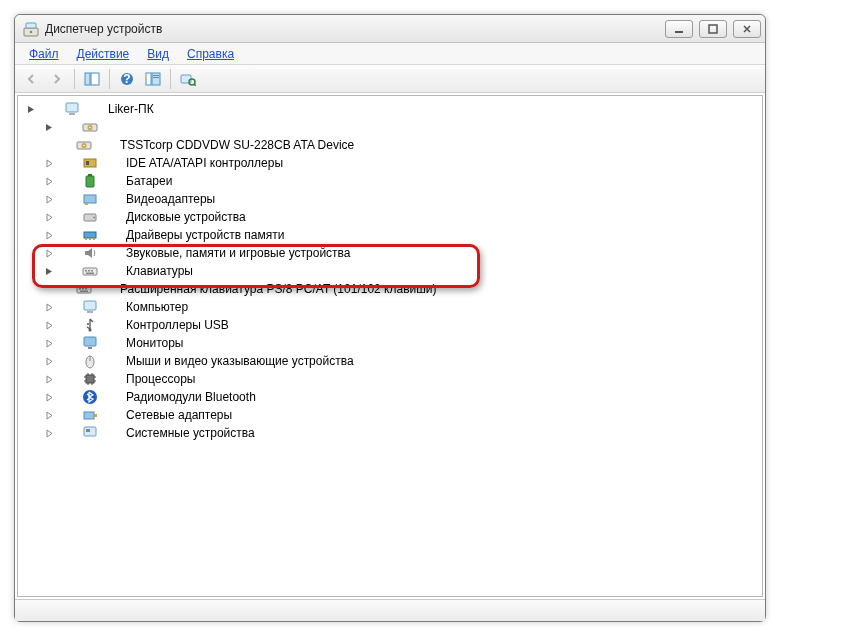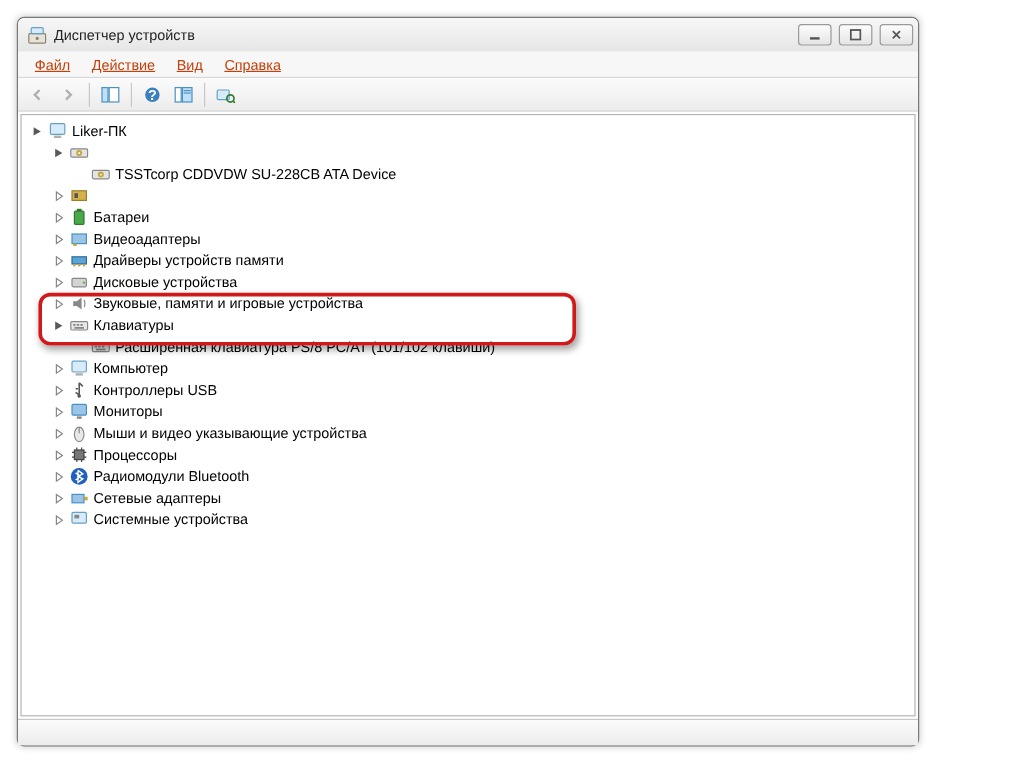--- a/index.html
+++ b/index.html
@@ -8,32 +8,32 @@
 .window { width: 752px; height: 608px; margin: 14px 0 0 14px; border: 1px solid #7a7a7a; border-radius: 6px; background: #fff; display: flex; flex-direction: column; box-shadow: 0 0 6px rgba(0,0,0,.2); }
 
 .titlebar { height: 28px; background: linear-gradient(#f7f7f7,#e6e6e6); border-bottom: 1px solid #c0c0c0; display: flex; align-items: center; padding: 0 4px 0 8px; border-radius: 6px 6px 0 0; }
 .titlebar .ticon { width: 16px; height: 16px; margin-right: 6px; }
 .titlebar .title { flex: 1; color: #222; }
 .winbtns { display: flex; gap: 6px; }
 .winbtn { width: 28px; height: 18px; border: 1px solid #9a9a9a; border-radius: 3px; background: linear-gradient(#fdfdfd,#e4e4e4); display: flex; align-items: center; justify-content: center; cursor: default; }
 .winbtn svg { width: 10px; height: 10px; }
 
 .menubar { height: 22px; display: flex; align-items: center; padding: 0 6px; gap: 2px; border-bottom: 1px solid #d8d8d8; background: #f7f7f7; }
-.menuitem { padding: 2px 8px; color: #c2410c; cursor: default; }
+.menuitem { padding: 2px 8px; color: #1d4ed8; cursor: default; }
 .menuitem u { text-decoration: underline; }
 
 .toolbar { height: 28px; display: flex; align-items: center; padding: 0 4px; gap: 2px; border-bottom: 1px solid #d0d0d0; background: linear-gradient(#fbfbfb,#ececec); }
 .tbtn { width: 24px; height: 22px; border: 1px solid transparent; display: flex; align-items: center; justify-content: center; }
 .tsep { width: 1px; height: 20px; background: #c8c8c8; margin: 0 3px; }
 
 .content { flex: 1; margin: 2px; border: 1px solid #b5b5b5; background: #fff; overflow: auto; position: relative; padding: 4px 0; }
 .statusbar { height: 22px; border-top: 1px solid #c8c8c8; background: linear-gradient(#fbfbfb,#ececec); }
 
 .tree { list-style: none; }
-.node { display: flex; align-items: center; height: 18px; line-height: 18px; white-space: nowrap; }
+.node { display: flex; align-items: center; height: 18px; line-height: 18px; white-space: nowrap; gap: 24px; }
 .expander { width: 14px; height: 14px; display: flex; align-items: center; justify-content: center; margin-right: 2px; }
 .exp-svg { width: 9px; height: 9px; }
 .nicon { width: 16px; height: 16px; margin-right: 4px; flex-shrink: 0; }
 .nlabel { color: #000; cursor: default; }
 
 .highlight-box { position: absolute; border: 3px solid #d11919; border-radius: 10px; box-shadow: 2px 3px 6px rgba(0,0,0,.35); pointer-events: none; }
 </style>
 </head>
 <body>
 
@@ -154,20 +154,21 @@
       <li class="node" style="padding-left:24px">
         <span class="expander">
             <svg class="exp-svg" viewBox="0 0 9 9">
               <path d="M2 1 L7 4.5 L2 8 Z" fill="none" stroke="#888"></path>
             </svg>
           </span>
         <svg class="nicon" viewBox="0 0 16 16">
             <rect x="2" y="4" width="12" height="8" fill="#d6b24a" stroke="#9b7e2a"></rect>
             <rect x="4" y="6" width="3" height="4" fill="#555"></rect>
           </svg>
+        <span class="nlabel">IDE ATA/ATAPI контроллеры</span>
       </li>
 
       <li class="node" style="padding-left:24px">
         <span class="expander">
             <svg class="exp-svg" viewBox="0 0 9 9">
               <path d="M2 1 L7 4.5 L2 8 Z" fill="none" stroke="#888"></path>
             </svg>
           </span>
         <svg class="nicon" viewBox="0 0 16 16">
             <rect x="4" y="3" width="8" height="11" rx="1" fill="#4aa84a" stroke="#2d7a2d"></rect>
@@ -180,48 +181,48 @@
         <span class="expander">
             <svg class="exp-svg" viewBox="0 0 9 9">
               <path d="M2 1 L7 4.5 L2 8 Z" fill="none" stroke="#888"></path>
             </svg>
           </span>
         <svg class="nicon" viewBox="0 0 16 16">
             <rect x="2" y="4" width="12" height="8" fill="#9bc5e6" stroke="#4a90c2"></rect>
             <rect x="3" y="12" width="3" height="2" fill="#c7a83f"></rect>
           </svg>
         <span class="nlabel">Видеоадаптеры</span>
+      </li>
+
+      <li class="node" style="padding-left:24px">
+        <span class="expander">
+            <svg class="exp-svg" viewBox="0 0 9 9">
+              <path d="M2 1 L7 4.5 L2 8 Z" fill="none" stroke="#888"></path>
+            </svg>
+          </span>
+        <svg class="nicon" viewBox="0 0 16 16">
+            <rect x="2" y="5" width="12" height="7" rx="1" fill="#d4d4d4" stroke="#888"></rect>
+            <circle cx="12" cy="8.5" r="1" fill="#6fae4a"></circle>
+          </svg>
+        <span class="nlabel">Дисковые устройства</span>
       </li>
 
       <li class="node" style="padding-left:24px">
         <span class="expander">
             <svg class="exp-svg" viewBox="0 0 9 9">
               <path d="M2 1 L7 4.5 L2 8 Z" fill="none" stroke="#888"></path>
             </svg>
           </span>
         <svg class="nicon" viewBox="0 0 16 16">
             <rect x="2" y="5" width="12" height="6" fill="#5aa5d6" stroke="#2d6a9b"></rect>
             <rect x="3" y="11" width="2" height="2" fill="#c7a83f"></rect>
             <rect x="7" y="11" width="2" height="2" fill="#c7a83f"></rect>
             <rect x="11" y="11" width="2" height="2" fill="#c7a83f"></rect>
           </svg>
         <span class="nlabel">Драйверы устройств памяти</span>
-      </li>
-
-      <li class="node" style="padding-left:24px">
-        <span class="expander">
-            <svg class="exp-svg" viewBox="0 0 9 9">
-              <path d="M2 1 L7 4.5 L2 8 Z" fill="none" stroke="#888"></path>
-            </svg>
-          </span>
-        <svg class="nicon" viewBox="0 0 16 16">
-            <rect x="2" y="5" width="12" height="7" rx="1" fill="#d4d4d4" stroke="#888"></rect>
-            <circle cx="12" cy="8.5" r="1" fill="#6fae4a"></circle>
-          </svg>
-        <span class="nlabel">Дисковые устройства</span>
       </li>
 
       <li class="node" style="padding-left:24px">
         <span class="expander">
             <svg class="exp-svg" viewBox="0 0 9 9">
               <path d="M2 1 L7 4.5 L2 8 Z" fill="none" stroke="#888"></path>
             </svg>
           </span>
         <svg class="nicon" viewBox="0 0 16 16">
             <path d="M3 6h3l4-3v10l-4-3H3z" fill="#888"></path>

